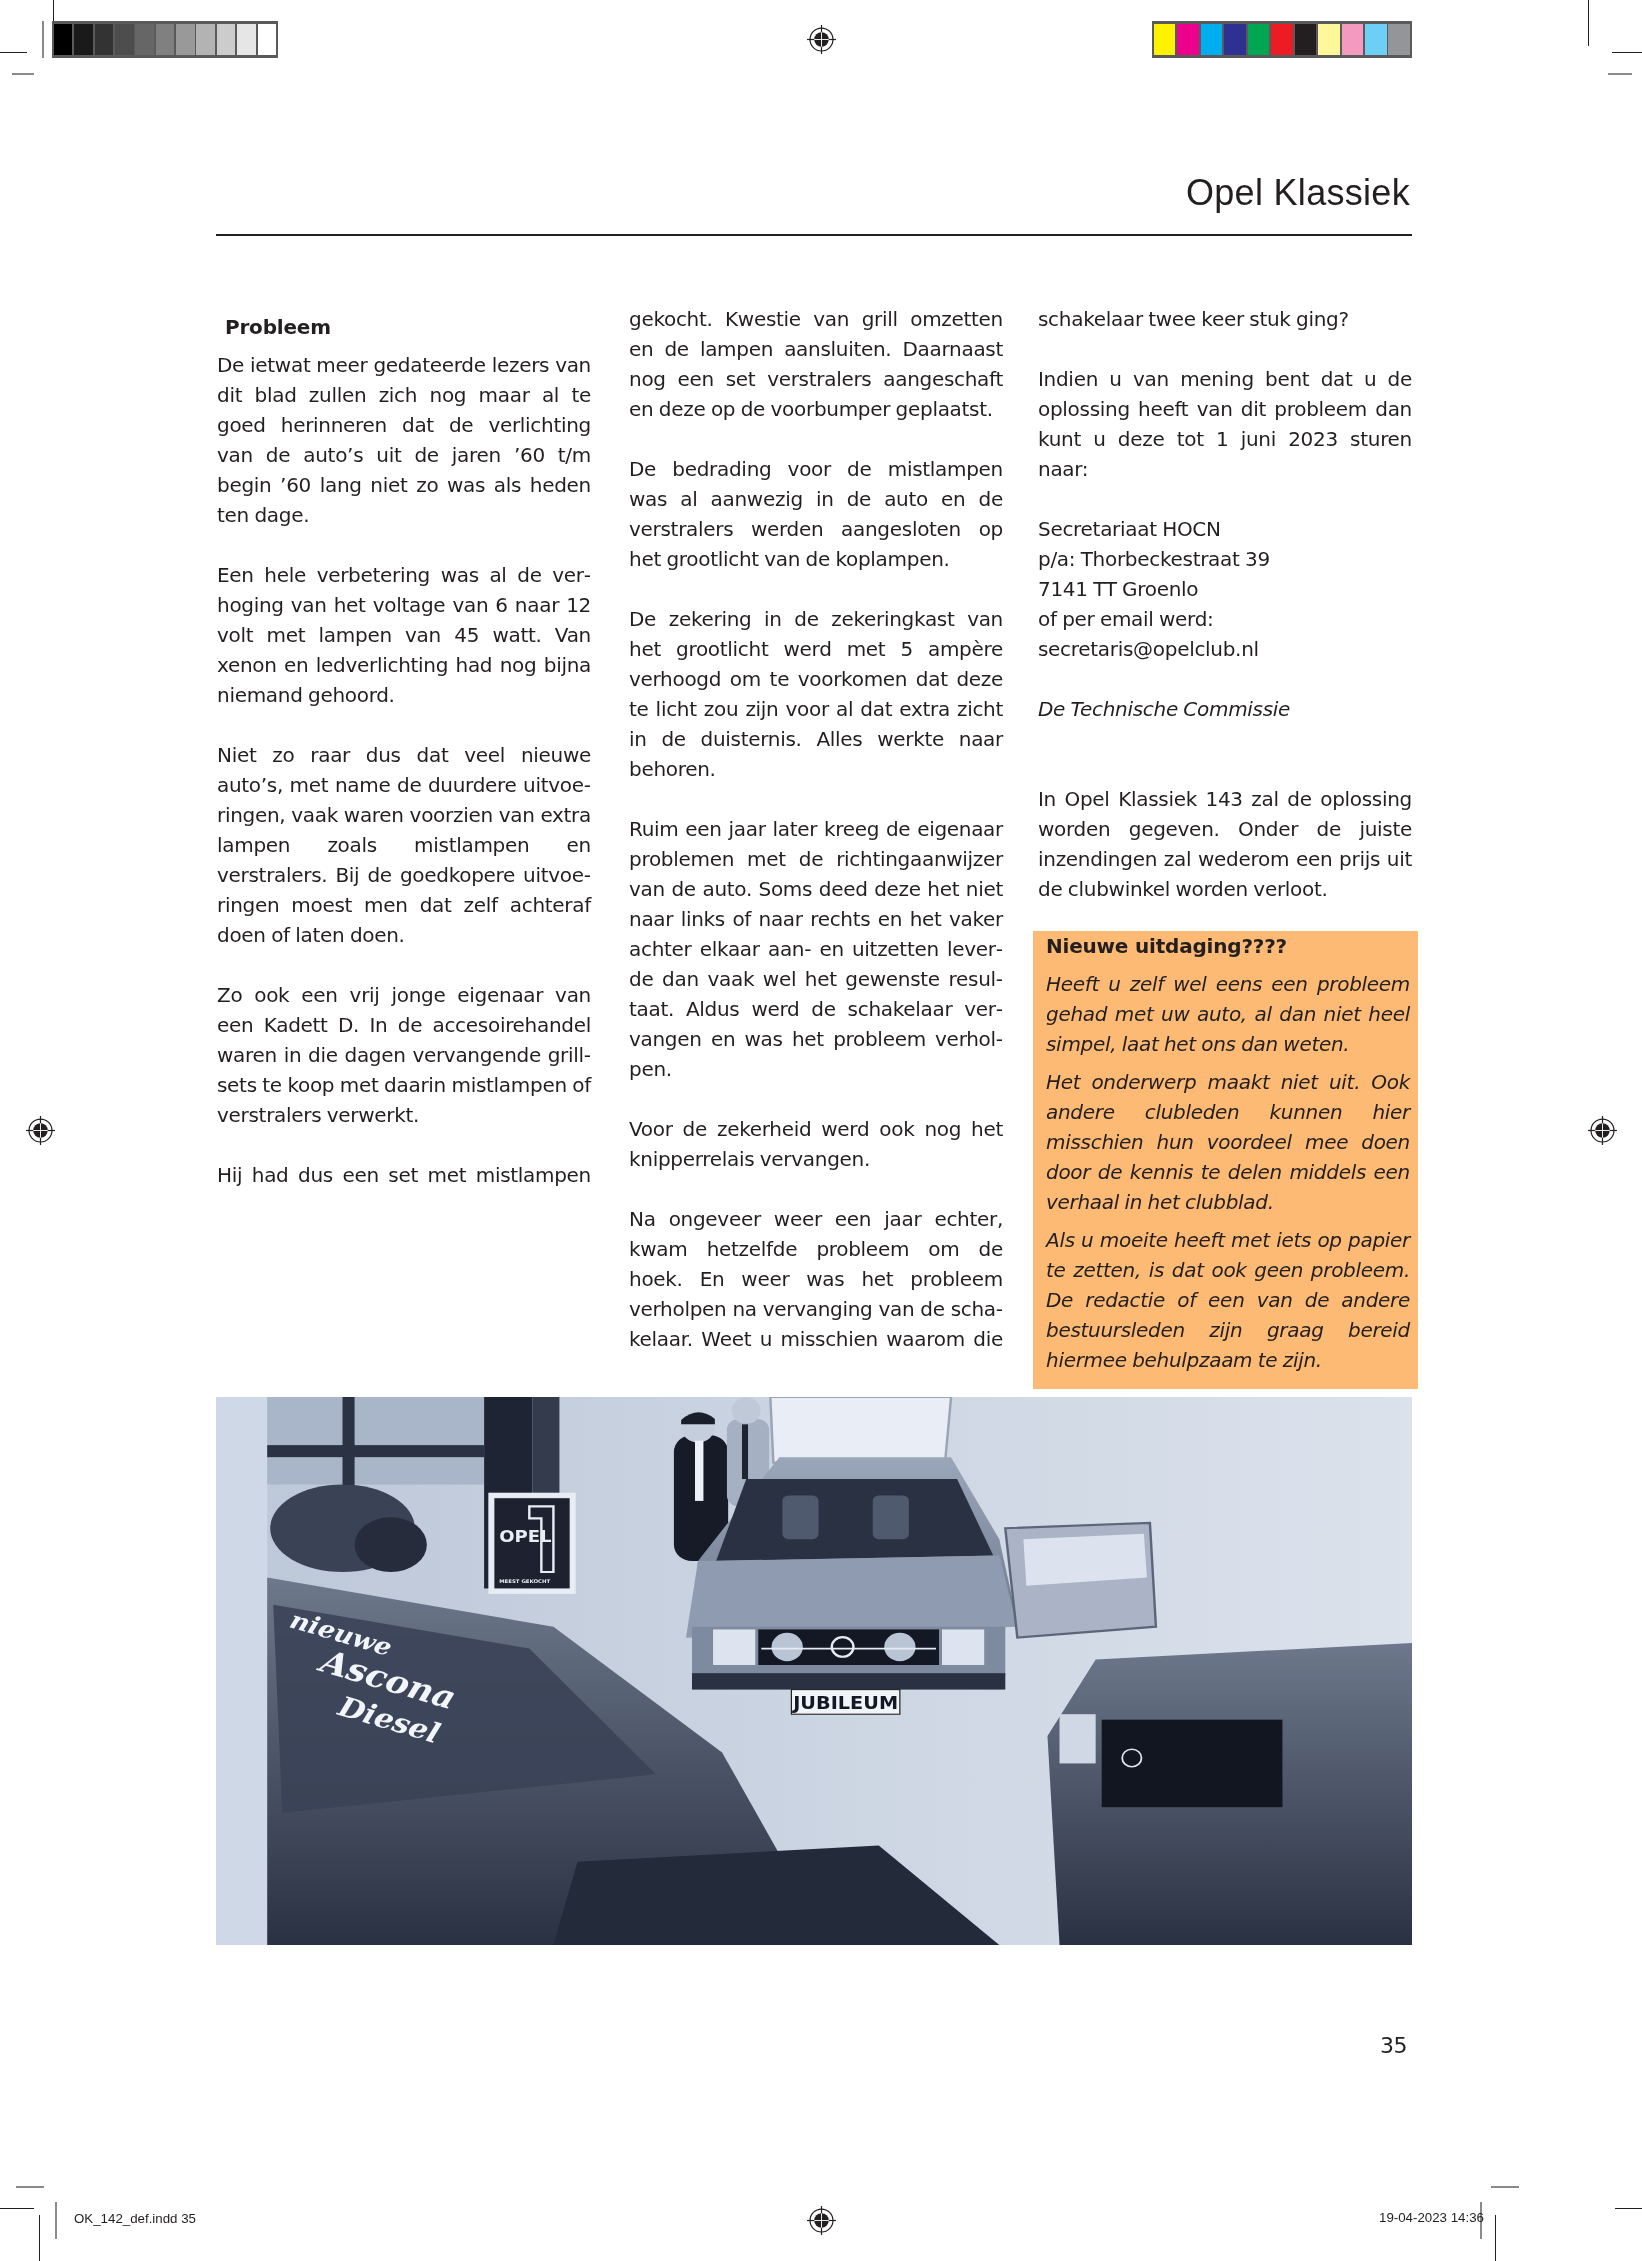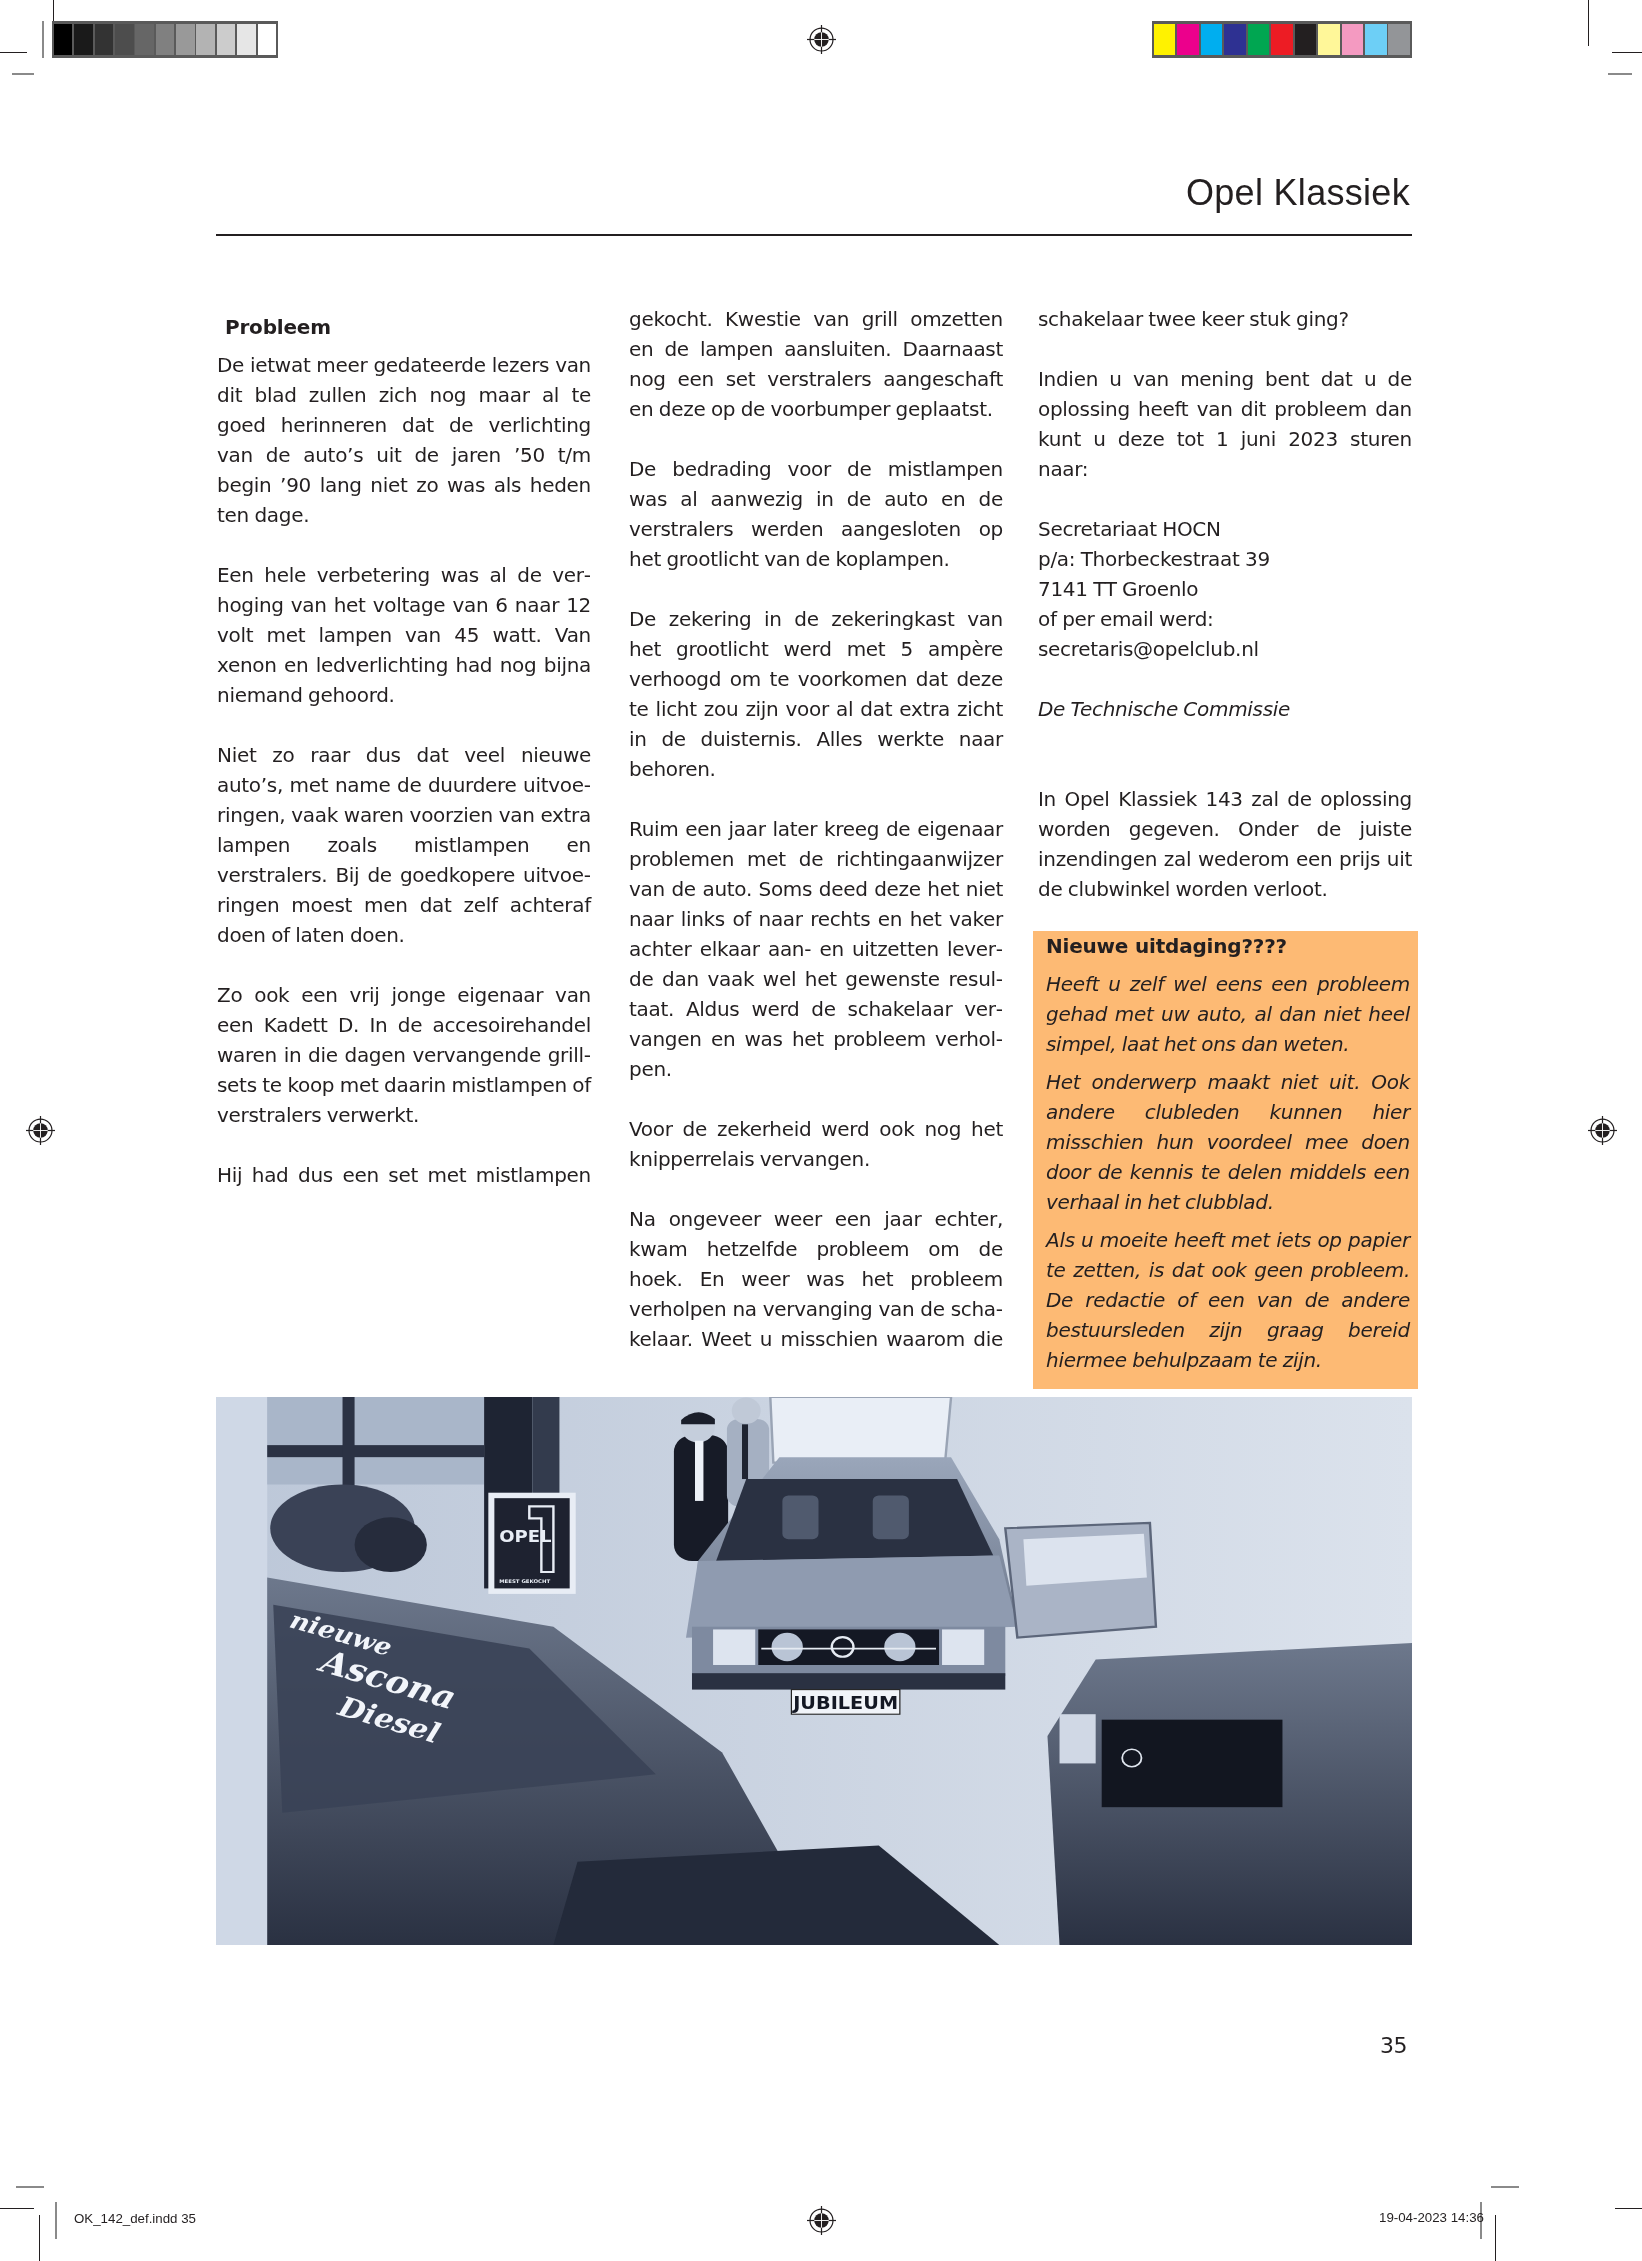--- a/index.html
+++ b/index.html
@@ -148,21 +148,21 @@
       <line x1="12" y1="24" x2="36" y2="24" stroke="#fff" stroke-width="1.5"></line>
       <line x1="24" y1="12" x2="24" y2="36" stroke="#fff" stroke-width="1.5"></line>
     </svg>
 </div>
 
 <div class="running-head">Opel Klassiek</div>
 <div class="head-rule"></div>
 
 <div class="col col-1">
   <h3>Probleem</h3>
-  <p>De ietwat meer gedateerde lezers van dit blad zullen zich nog maar al te goed herinneren dat de verlichting van de auto’s uit de jaren ’50 t/m begin ’90 lang niet zo was als heden ten dage.</p>
+  <p>De ietwat meer gedateerde lezers van dit blad zullen zich nog maar al te goed herinneren dat de verlichting van de auto’s uit de jaren ’60 t/m begin ’60 lang niet zo was als heden ten dage.</p>
   <p>Een hele verbetering was al de ver­hoging van het voltage van 6 naar 12 volt met lampen van 45 watt. Van xenon en ledverlichting had nog bijna niemand gehoord.</p>
   <p>Niet zo raar dus dat veel nieuwe auto’s, met name de duurdere uitvoe­ringen, vaak waren voorzien van extra lampen zoals mistlampen en verstralers. Bij de goedkopere uitvoe­ringen moest men dat zelf achteraf doen of laten doen.</p>
   <p>Zo ook een vrij jonge eigenaar van een Kadett D. In de accesoirehandel waren in die dagen vervangende grill­sets te koop met daarin mistlampen of verstralers verwerkt.</p>
   <p class="nogap" style="text-align-last:justify;">Hij had dus een set met mistlampen</p>
 </div>
 
 <div class="col col-2">
   <p>gekocht. Kwestie van grill omzetten en de lampen aansluiten. Daarnaast nog een set verstralers aangeschaft en deze op de voorbumper geplaatst.</p>
   <p>De bedrading voor de mistlampen was al aanwezig in de auto en  de verstralers werden aangesloten op het grootlicht van de koplampen.</p>
   <p>De zekering in de zekeringkast van het grootlicht werd met 5 ampère verhoogd om te voorkomen dat deze te licht zou zijn voor al dat extra zicht in de duisternis. Alles werkte naar behoren.</p>

